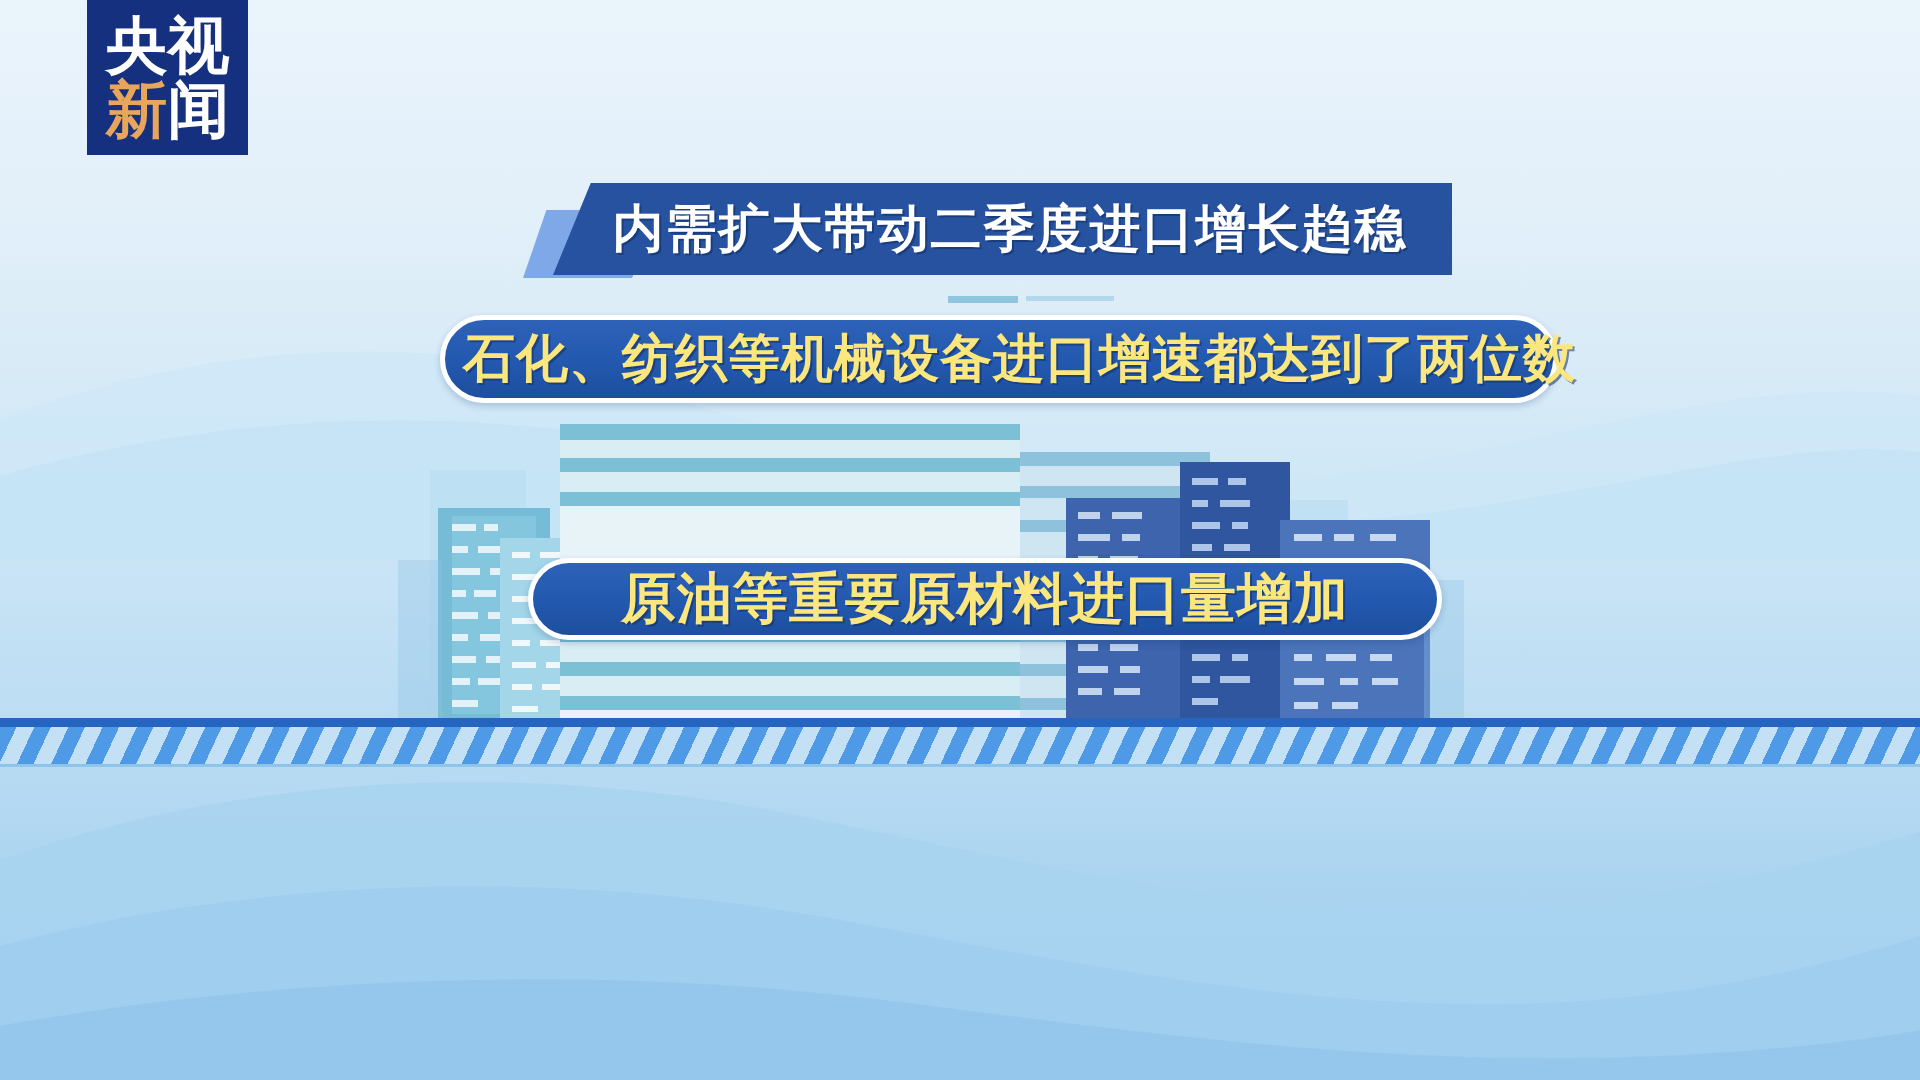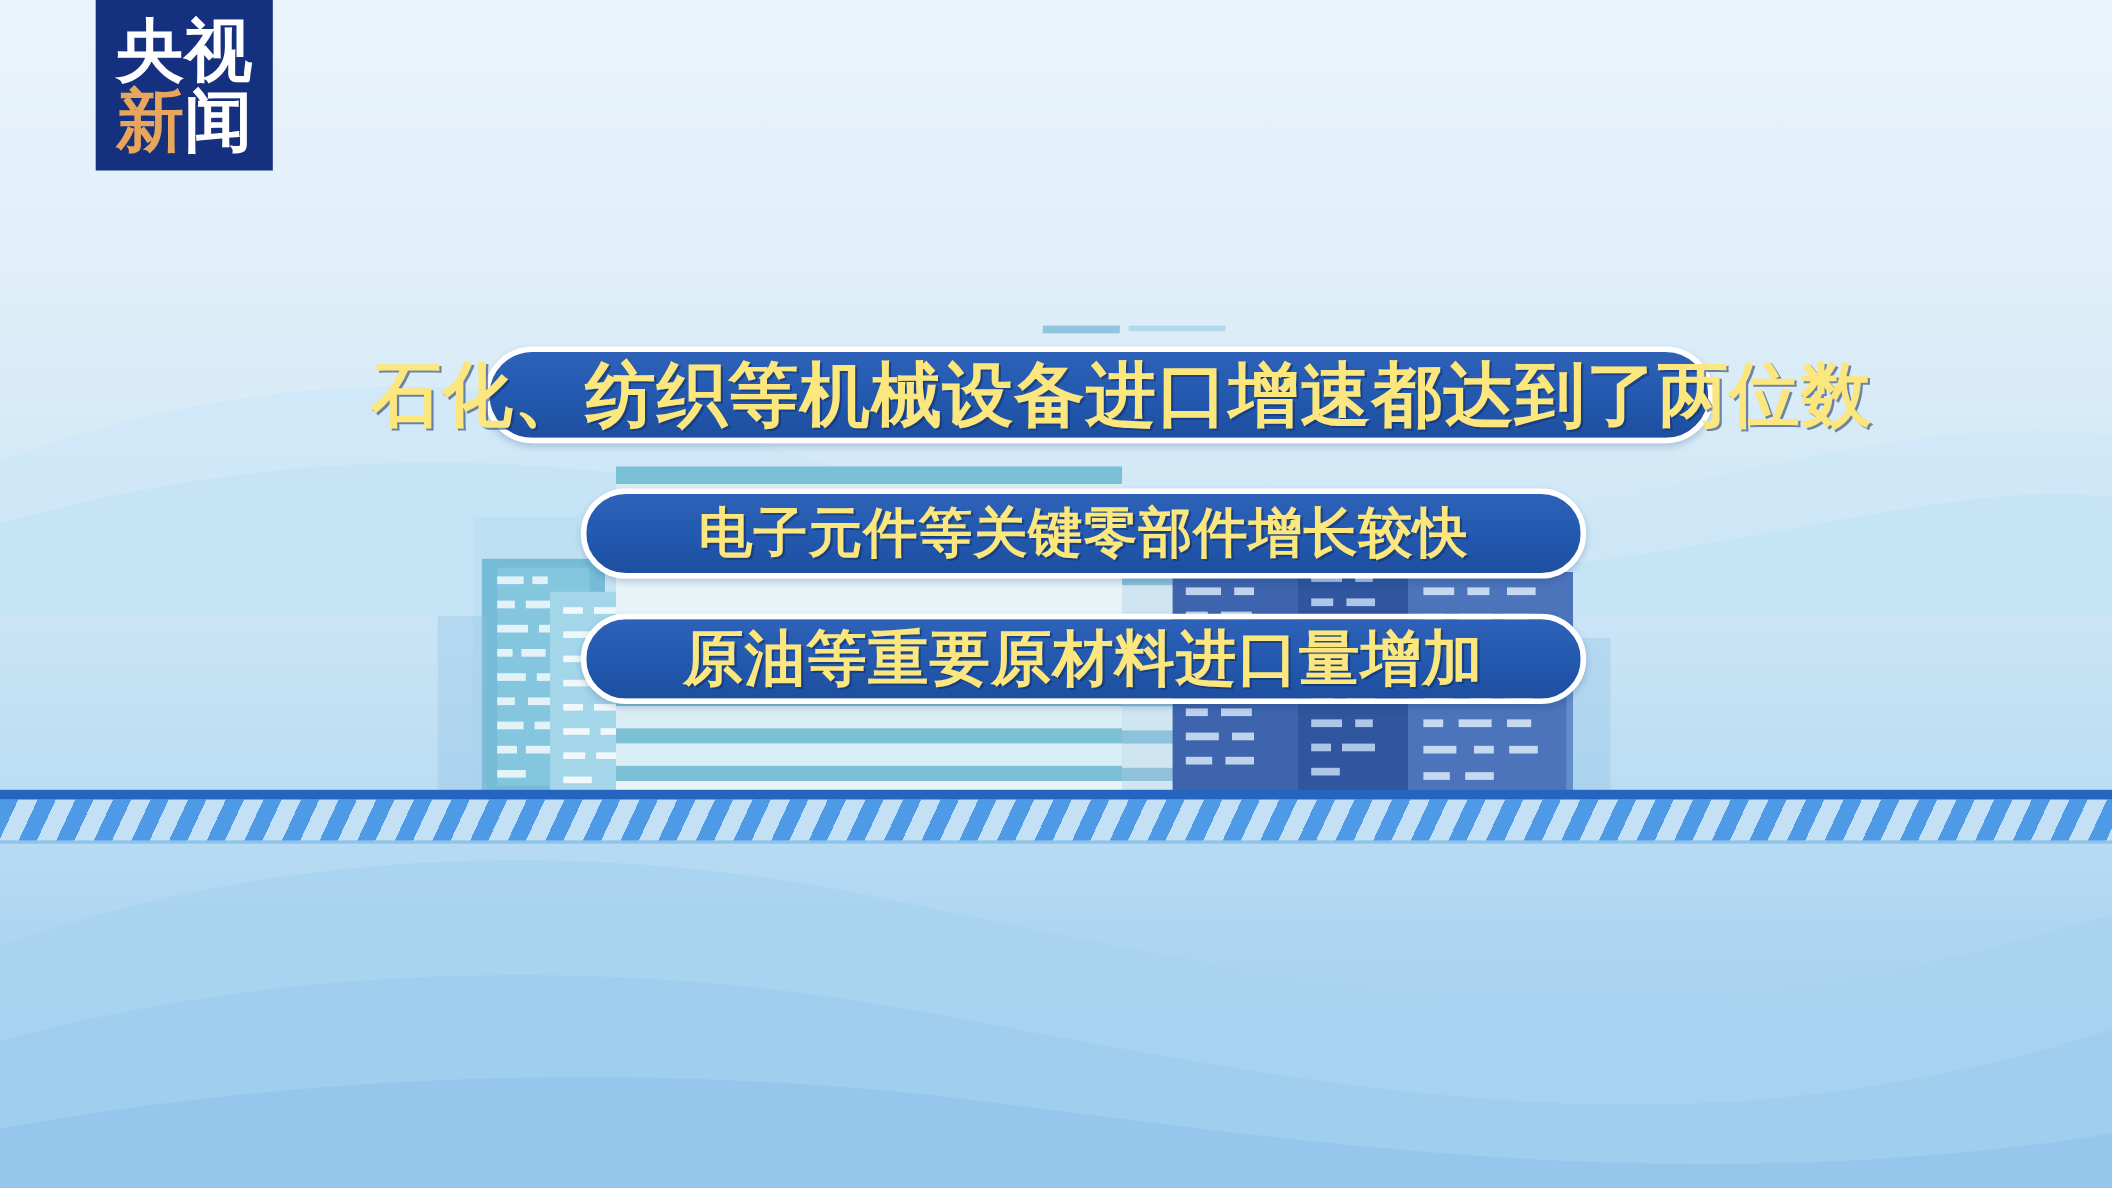--- a/index.html
+++ b/index.html
@@ -76,21 +76,21 @@
     border:5px solid #ffffff;border-radius:999px;
     display:flex;align-items:center;justify-content:center;
     box-shadow:0 3px 7px rgba(20,50,110,.22);
     white-space:nowrap;
   }
   .pill span{
     color:#fbe77e;font-weight:bold;letter-spacing:1px;
     text-shadow:2px 2px 0 rgba(18,45,100,.55);
   }
   .pill.p1{left:440px;top:315px;width:1118px;height:88px;}
-  .pill.p1 span{font-size:64px;margin-left:41px;}
+  .pill.p1 span{font-size:52px;margin-left:41px;}
   .pill.p2{left:528px;top:444px;width:914px;height:82px;}
   .pill.p2 span{font-size:49px;}
   .pill.p3{left:528px;top:558px;width:914px;height:82px;}
   .pill.p3 span{font-size:55px;}
 </style>
 </head>
 <body>
 
 <div id="stage">
 
@@ -279,24 +279,26 @@
     <div class="logo-row r1">
       <span class="logo-ch w">央</span>
       <span class="logo-ch w">视</span>
     </div>
     <div class="logo-row r2">
       <span class="logo-ch o">新</span>
       <span class="logo-ch w">闻</span>
     </div>
   </div>
 
+  <div class="title-zone">
+    <div class="title-accent"></div>
+    <div class="title-banner"></div>
+    <div class="title-text">内需扩大带动二季度进口增长趋稳</div>
+  </div>
 
   <div class="pill p1">
     <span>石化、纺织等机械设备进口增速都达到了两位数</span>
   </div>
-  <div class="pill p2">
-    <span>电子元件等关键零部件增长较快</span>
-  </div>
   <div class="pill p3">
     <span>原油等重要原材料进口量增加</span>
   </div>
 
 </div>
 
 </body></html>

